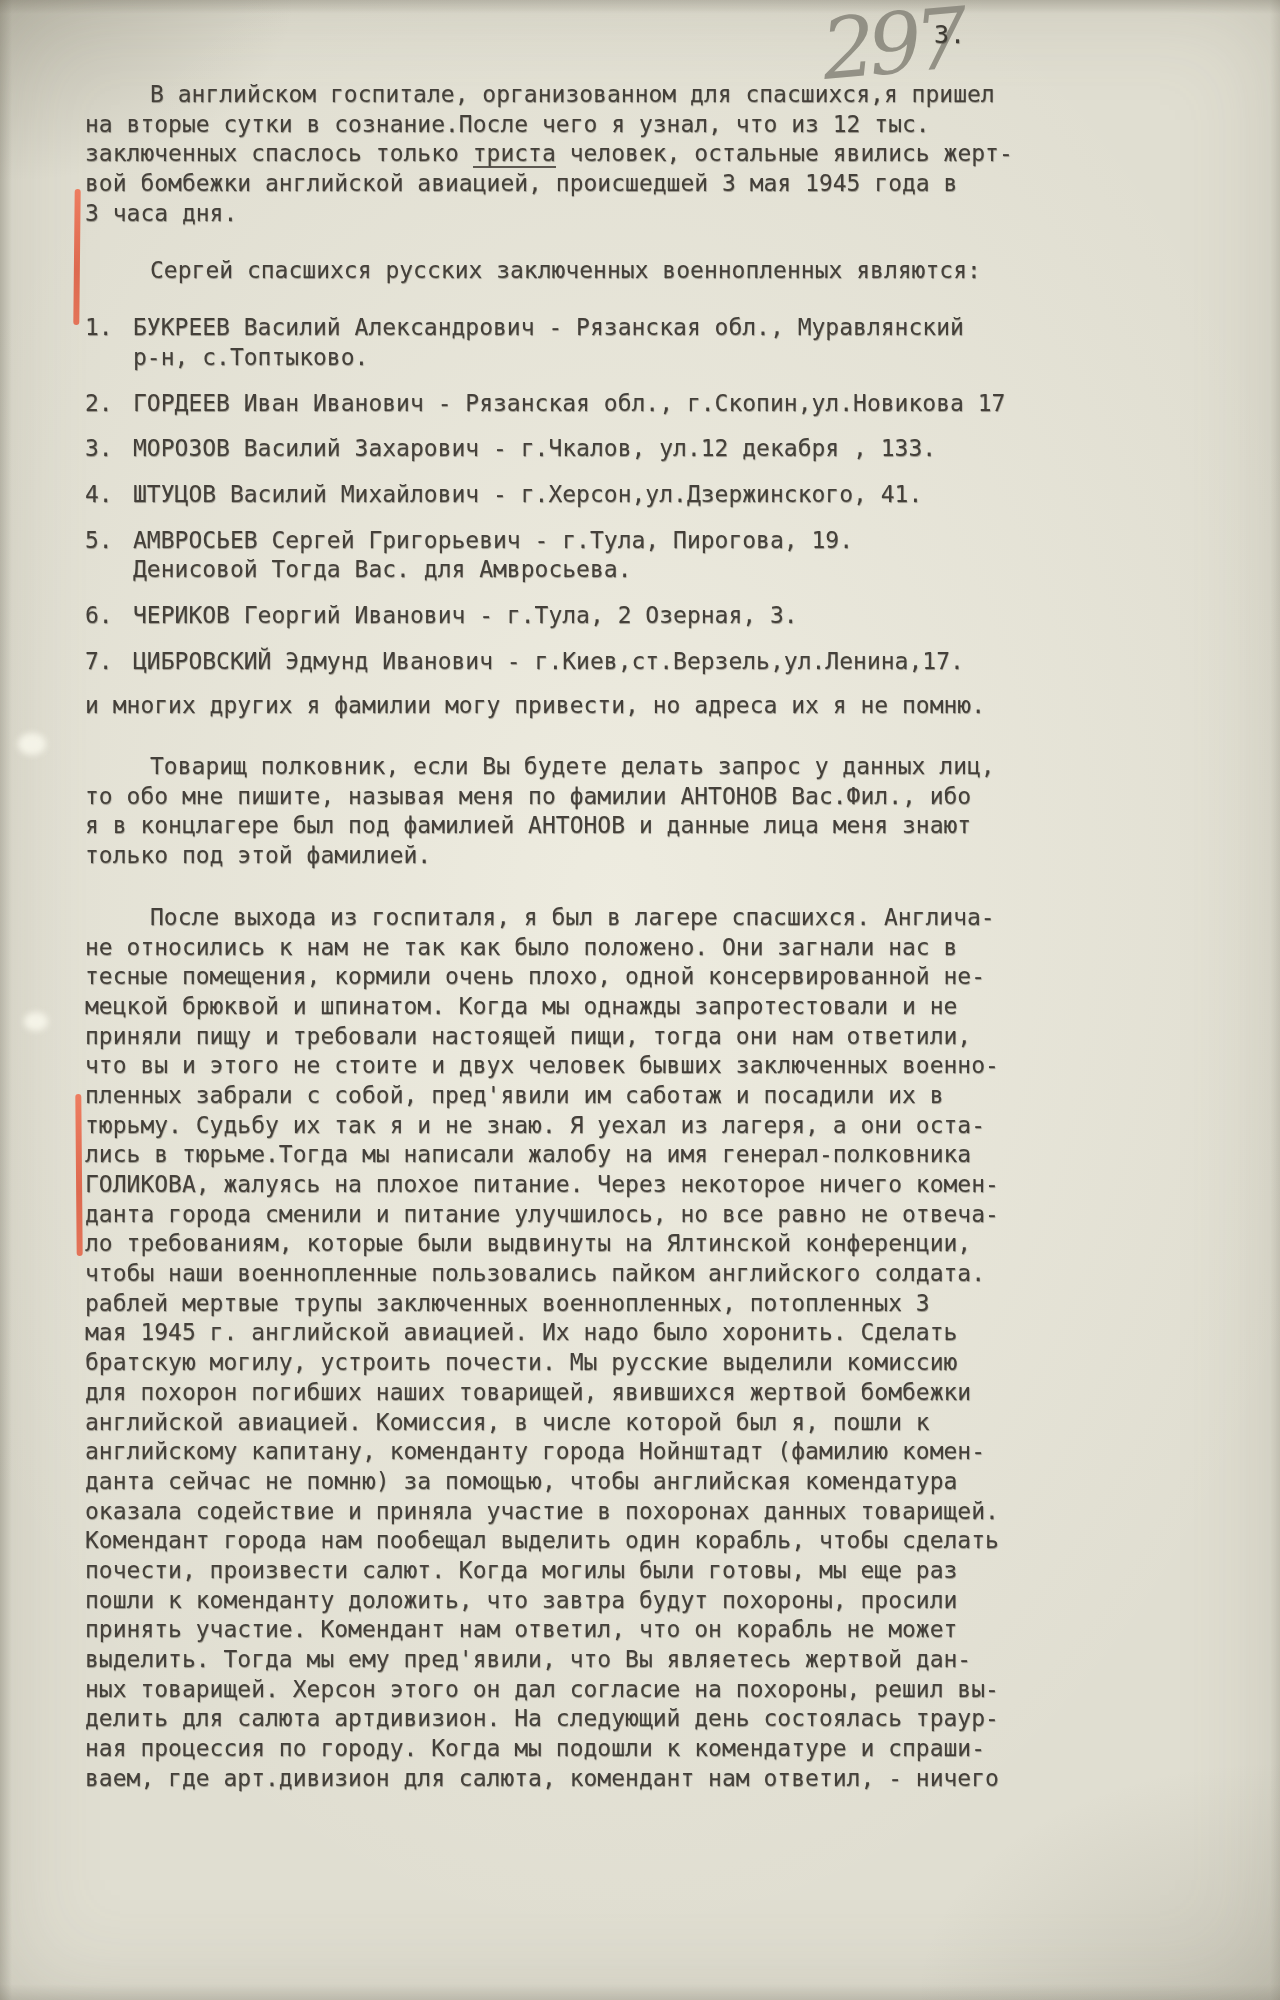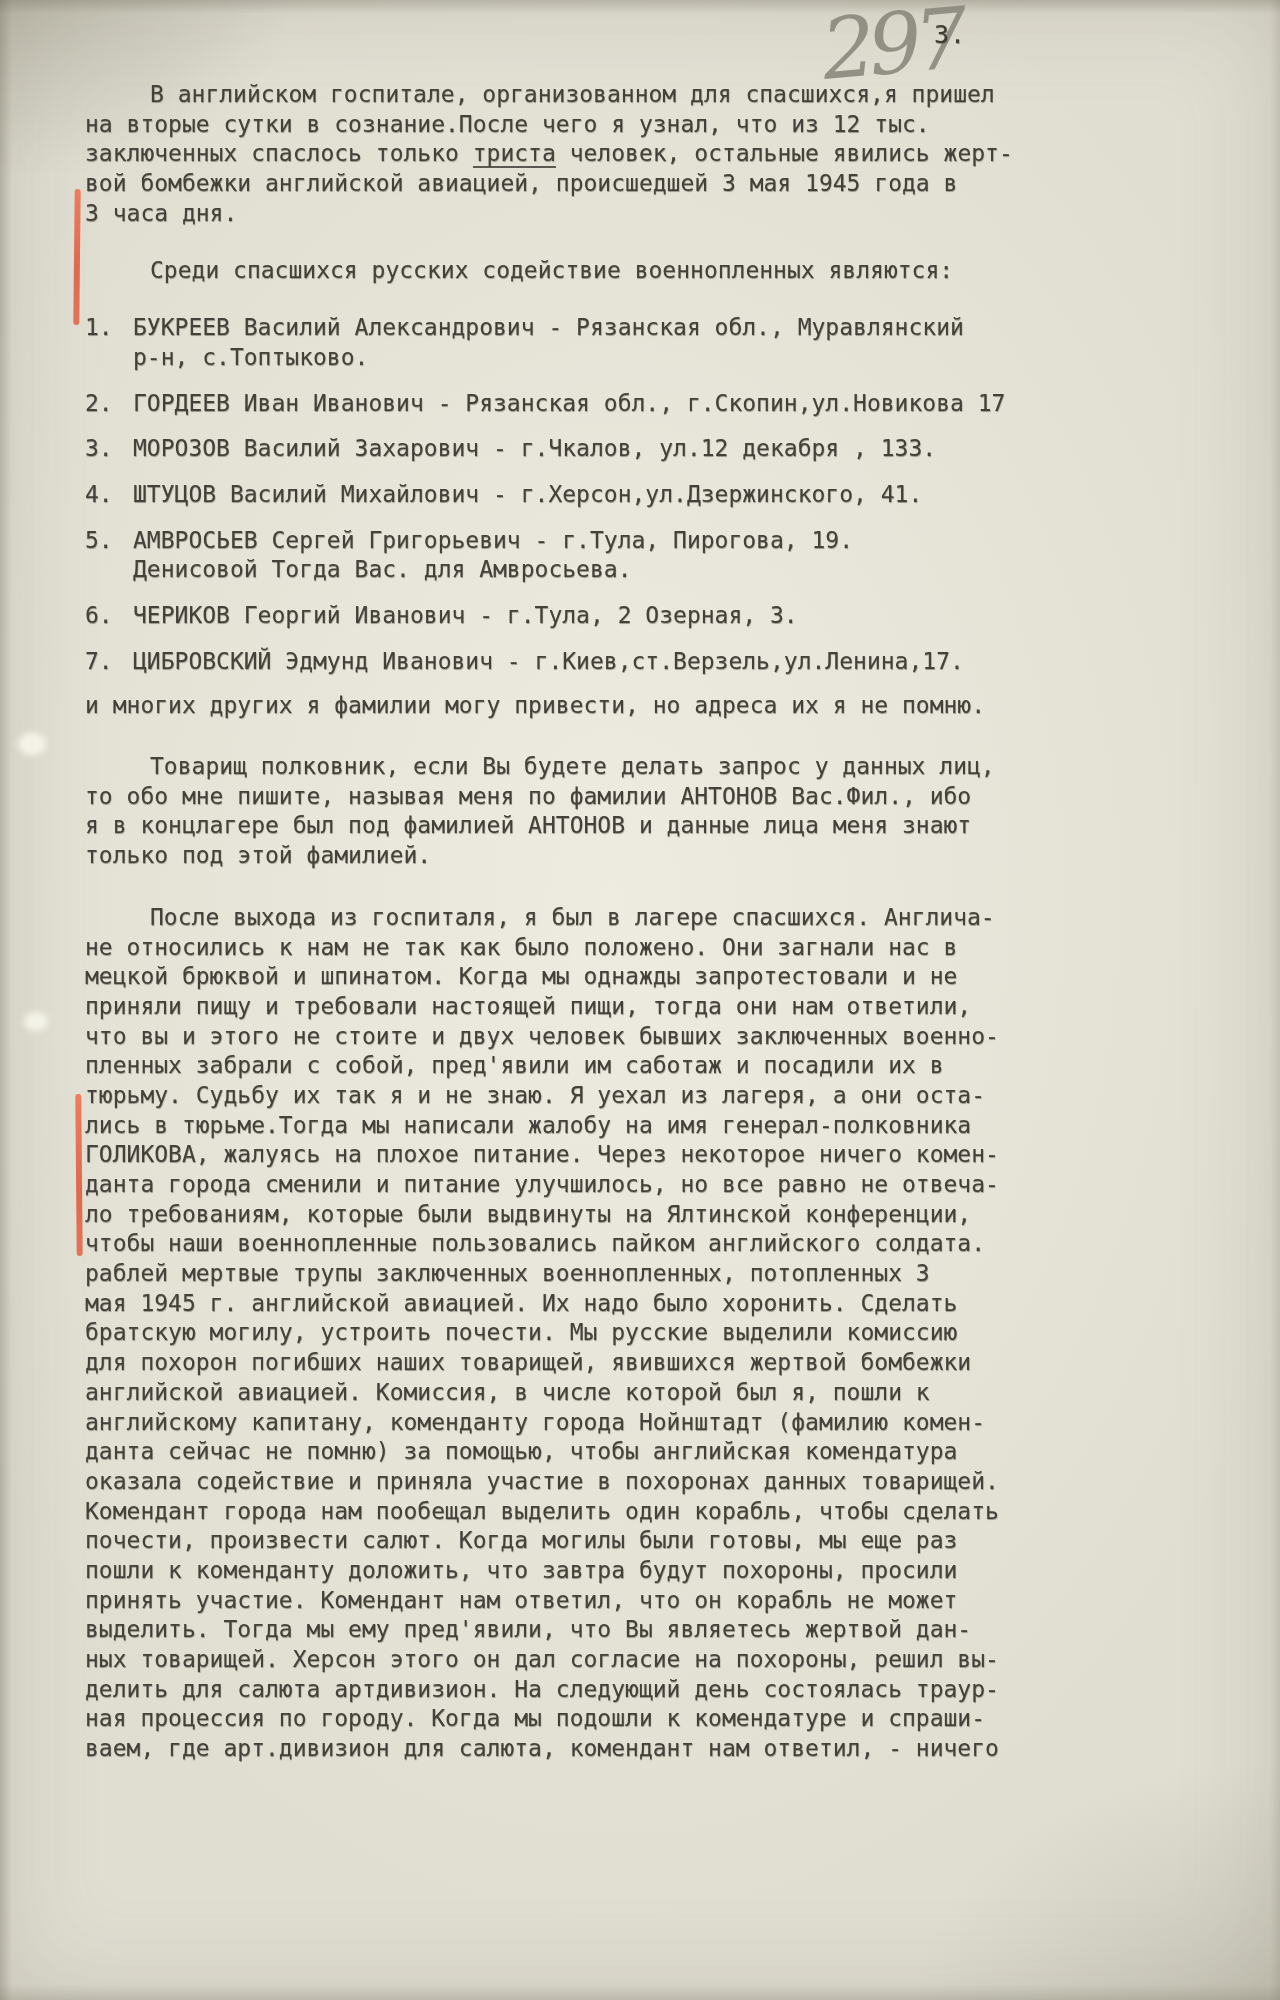--- a/index.html
+++ b/index.html
@@ -90,21 +90,21 @@
 
     <div class="para indent">
       <div class="line">В английском госпитале, организованном для спасшихся,я пришел</div>
       <div class="line">на вторые сутки в сознание.После чего я узнал, что из 12 тыс.</div>
       <div class="line"><span>заключенных спаслось только </span><span class="u">триста</span><span> человек, остальные явились жерт-</span></div>
       <div class="line">вой бомбежки английской авиацией, происшедшей 3 мая 1945 года в</div>
       <div class="line">3 часа дня.</div>
     </div>
 
     <div class="para indent gap28">
-      <div class="line">Среди спасшихся русских содействие военнопленных являются:</div>
+      <div class="line">Сергей спасшихся русских заключенных военнопленных являются:</div>
     </div>
 
     <div class="list-item gap27">
       <span class="num">1.</span>
       <span class="item-text">
         <span class="line" style="display:block">БУКРЕЕВ Василий Александрович - Рязанская обл., Муравлянский</span>
         <span class="line" style="display:block">р-н, с.Топтыково.</span>
       </span>
     </div>
 
@@ -156,20 +156,21 @@
     <div class="para indent gap31">
       <div class="line">Товарищ полковник, если Вы будете делать запрос у данных лиц,</div>
       <div class="line">то обо мне пишите, называя меня по фамилии АНТОНОВ Вас.Фил., ибо</div>
       <div class="line">я в концлагере был под фамилией АНТОНОВ и данные лица меня знают</div>
       <div class="line">только под этой фамилией.</div>
     </div>
 
     <div class="para indent gap32">
       <div class="line">После выхода из госпиталя, я был в лагере спасшихся. Англича-</div>
       <div class="line">не относились к нам не так как было положено. Они загнали нас в</div>
+      <div class="line">тесные помещения, кормили очень плохо, одной консервированной не-</div>
       <div class="line">мецкой брюквой и шпинатом. Когда мы однажды запротестовали и не</div>
       <div class="line">приняли пищу и требовали настоящей пищи, тогда они нам ответили,</div>
       <div class="line">что вы и этого не стоите и двух человек бывших заключенных военно-</div>
       <div class="line">пленных забрали с собой, пред'явили им саботаж и посадили их в</div>
       <div class="line">тюрьму. Судьбу их так я и не знаю. Я уехал из лагеря, а они оста-</div>
       <div class="line">лись в тюрьме.Тогда мы написали жалобу на имя генерал-полковника</div>
       <div class="line">ГОЛИКОВА, жалуясь на плохое питание. Через некоторое ничего комен-</div>
       <div class="line">данта города сменили и питание улучшилось, но все равно не отвеча-</div>
       <div class="line">ло требованиям, которые были выдвинуты на Ялтинской конференции,</div>
       <div class="line">чтобы наши военнопленные пользовались пайком английского солдата.</div>

